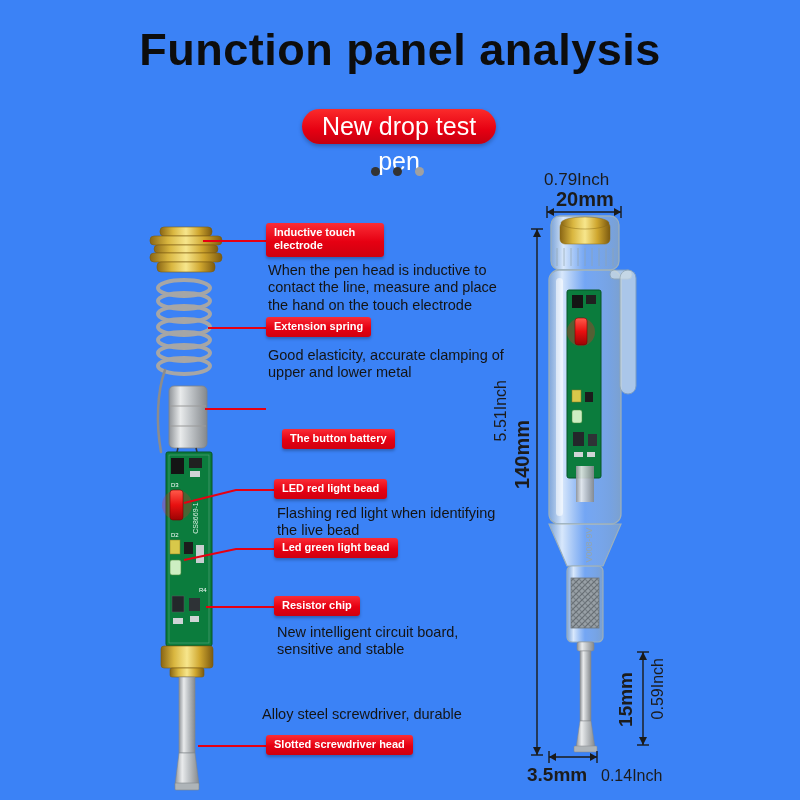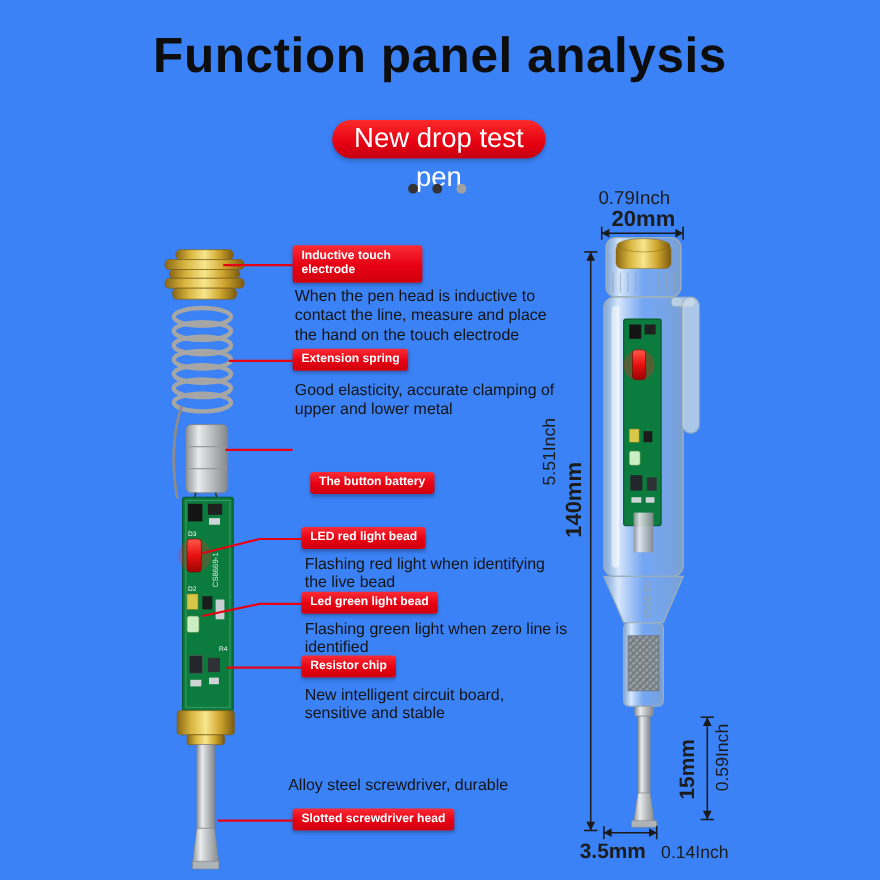--- a/index.html
+++ b/index.html
@@ -220,21 +220,20 @@
 
   <div class="callout-box" style="left:266px;top:317px;">Extension spring</div>
   <div class="desc" style="left:268px;top:347px;width:248px;">Good elasticity, accurate clamping of upper and lower metal</div>
 
   <div class="callout-box" style="left:282px;top:398px;margin-top:31px;">The button battery</div>
 
   <div class="callout-box" style="left:274px;top:479px;">LED red light bead</div>
   <div class="desc" style="left:277px;top:505px;width:232px;">Flashing red light when identifying the live bead</div>
 
   <div class="callout-box" style="left:274px;top:538px;">Led green light bead</div>
-  <div class="desc" style="left:277px;top:564px;width:240px;">Flashing green light when zero line is identified</div>
 
   <div class="callout-box" style="left:274px;top:596px;">Resistor chip</div>
   <div class="desc" style="left:277px;top:624px;width:215px;">New intelligent circuit board, sensitive and stable</div>
 
   <div class="desc" style="left:262px;top:706px;width:240px;">Alloy steel screwdriver, durable</div>
   <div class="callout-box" style="left:266px;top:735px;">Slotted screwdriver head</div>
 
   <div class="hlabel" style="left:544px;top:170px;font-size:17px;">0.79Inch</div>
   <div class="hlabel bold" style="left:556px;top:188px;font-size:20px;">20mm</div>
 

